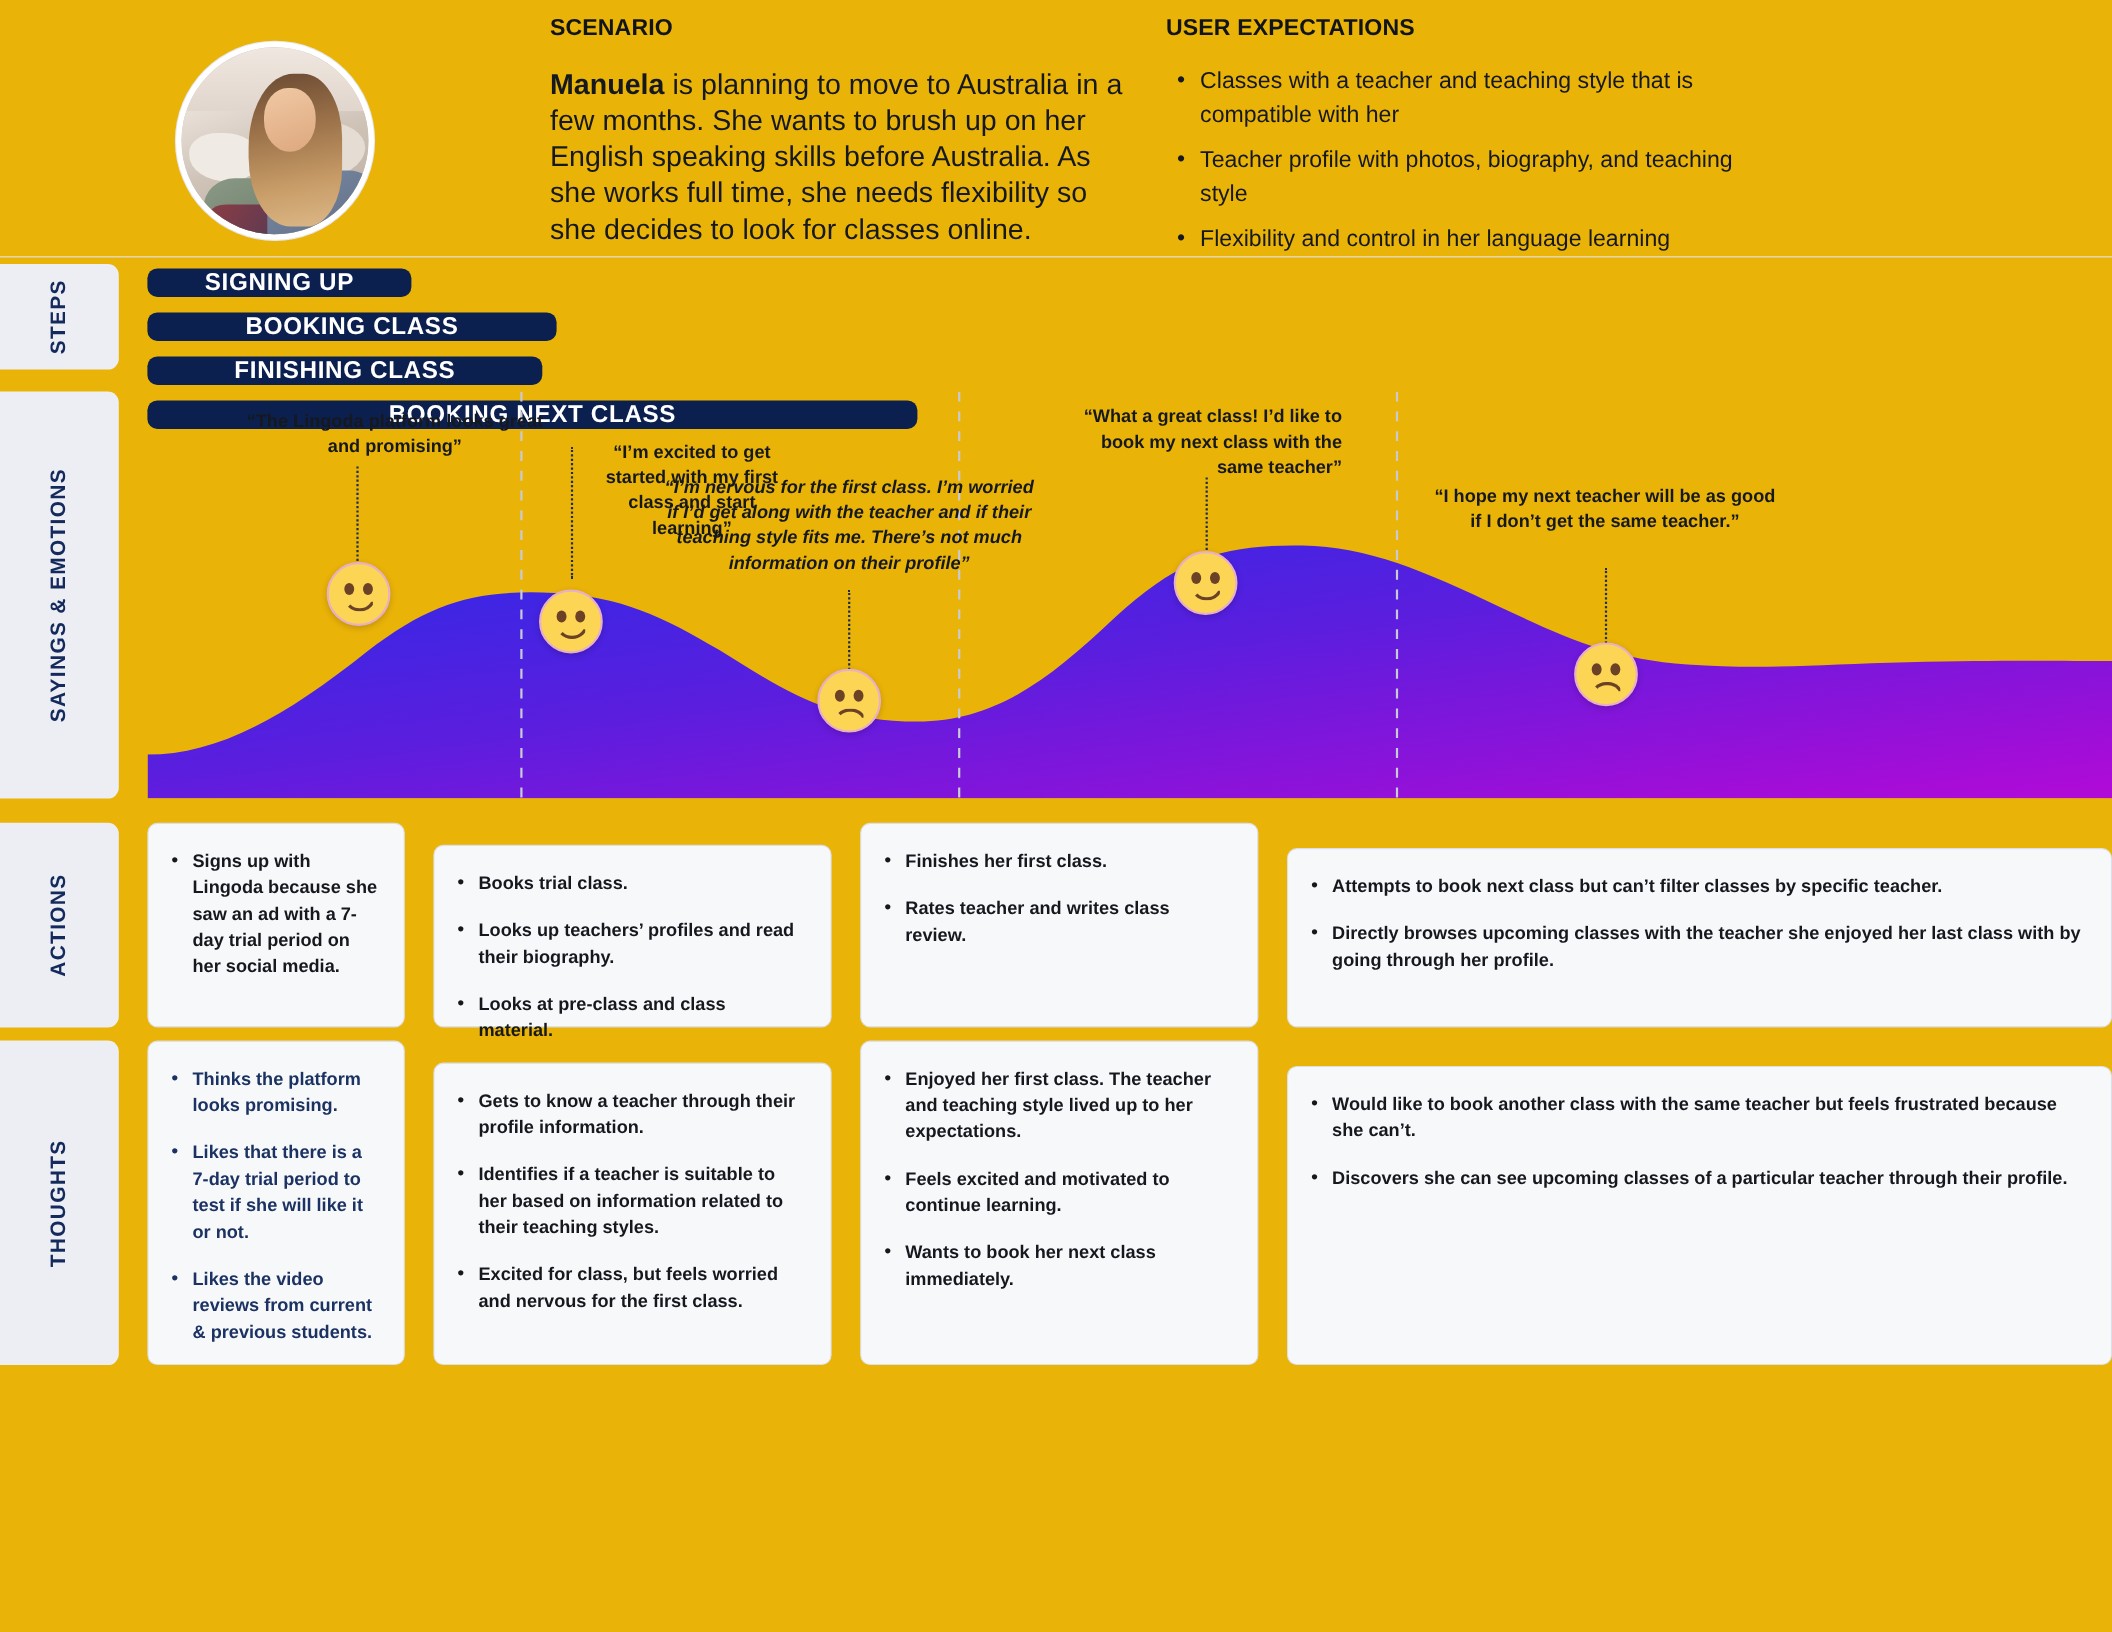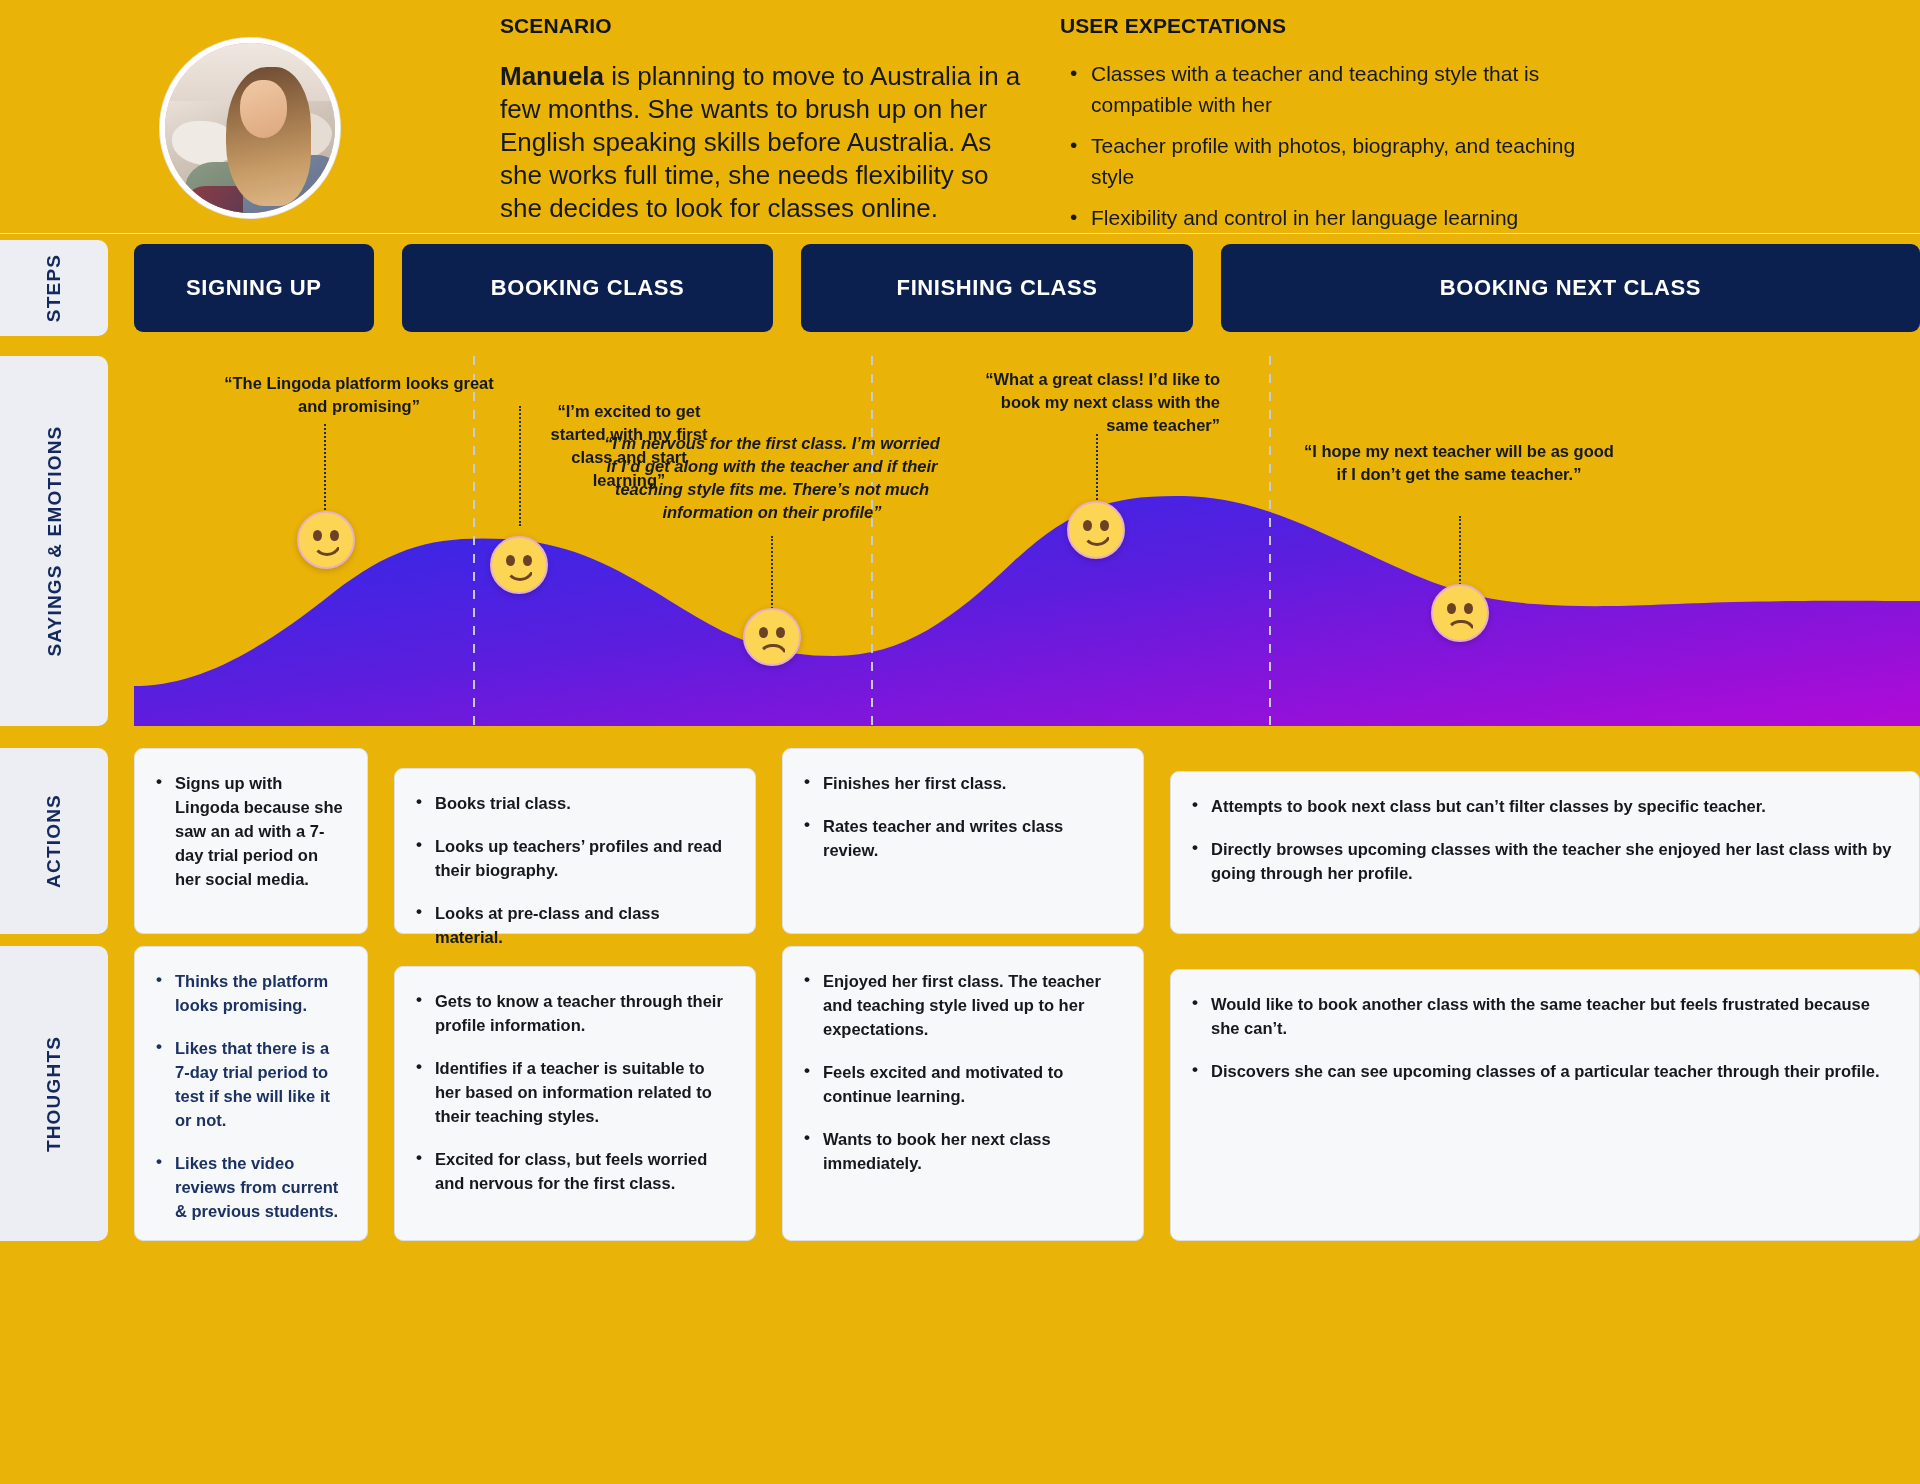--- a/index.html
+++ b/index.html
@@ -86,30 +86,30 @@
     transform: rotate(-90deg); white-space: nowrap;
     font-size: 19px; font-weight: 700; letter-spacing: 1.2px;
     color: #152a5c;
   }
 
   
   .steps-label { top: 240px; height: 96px; }
   .steps-row {
     position: absolute; left: 134px; top: 244px;
     width: 1786px; height: 88px;
-    display: flex; gap: 28px;
+    display: flex; gap: 14px; flex-direction: column;
   }
   .step-card {
     background: #0c2050; border-radius: 9px;
     display: flex; align-items: center; justify-content: center;
     color: #ffffff; font-size: 22px; font-weight: 700; letter-spacing: .6px;
   }
   .step-card.s1 { width: 240px; }
   .step-card.s2 { width: 372px; }
-  .step-card.s3 { width: 392px; }
+  .step-card.s3 { width: 359px; }
   .step-card.s4 { width: 700px; }
 
   
   .say-label { top: 356px; height: 370px; }
   .emotion-zone {
     position: absolute; left: 134px; top: 356px;
     width: 1786px; height: 370px; overflow: visible;
   }
   .wave-holder {
     position: absolute; left: 134px; top: 356px;

